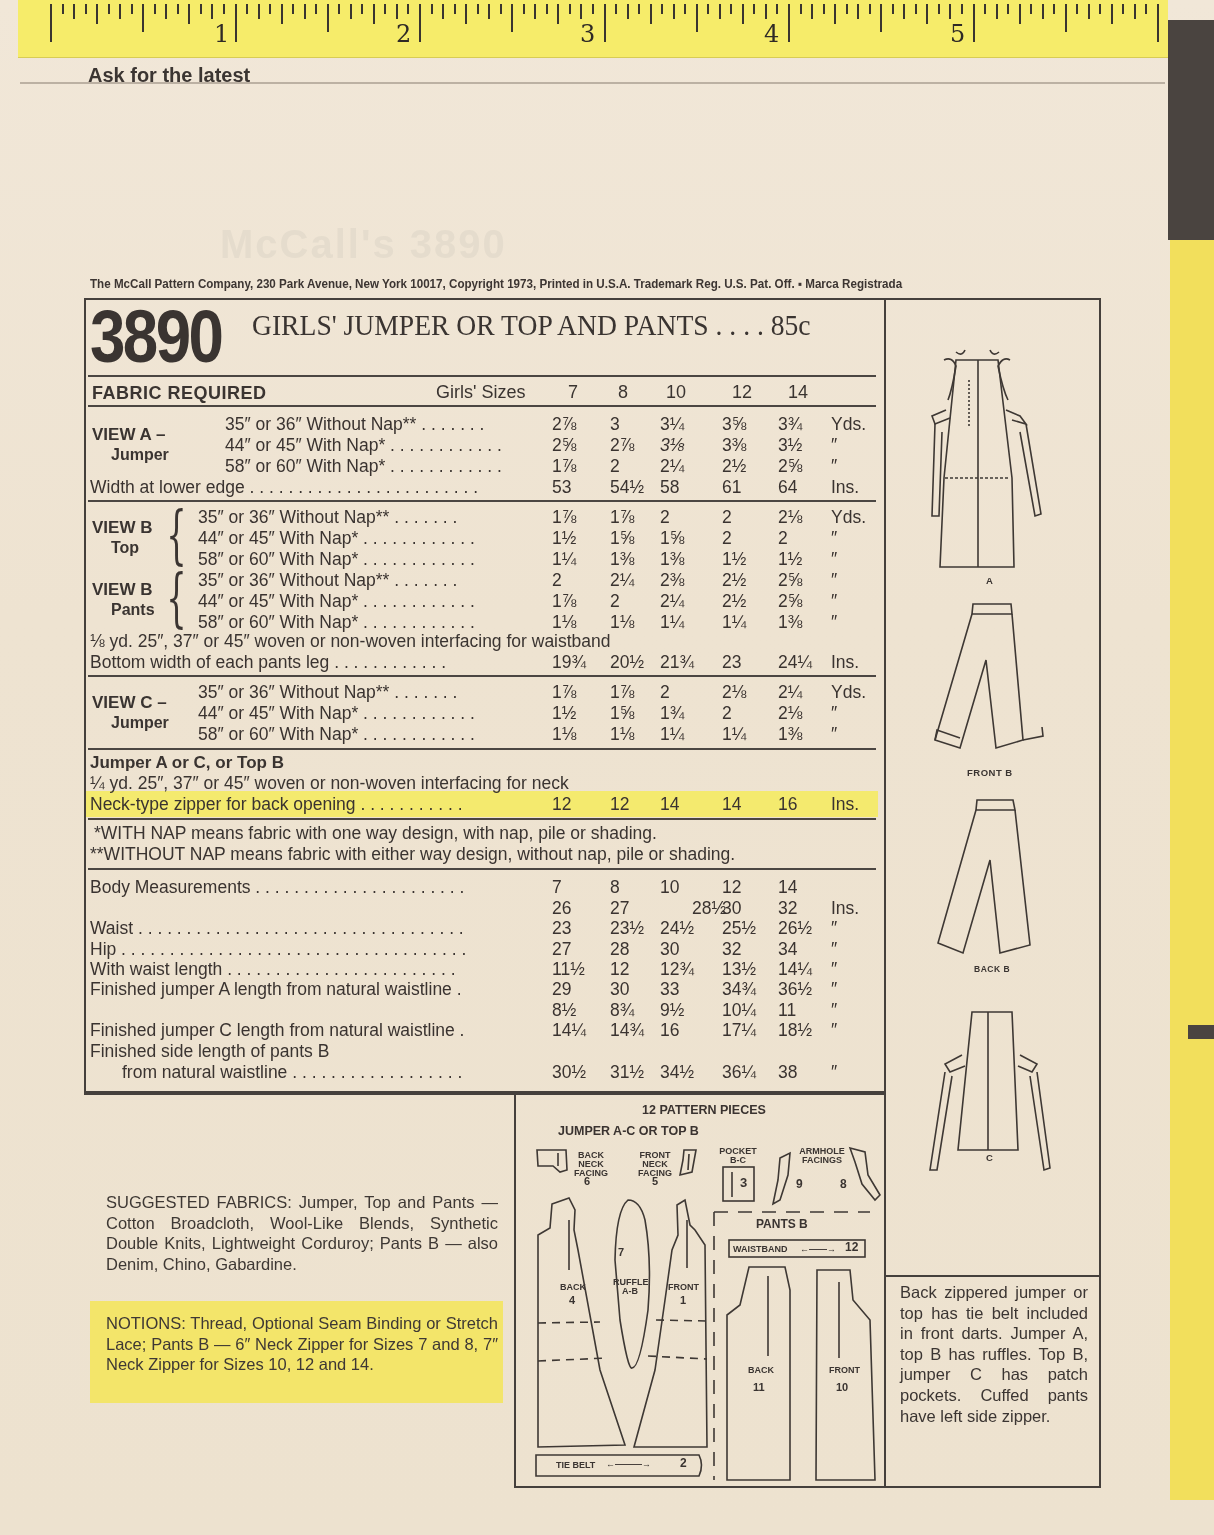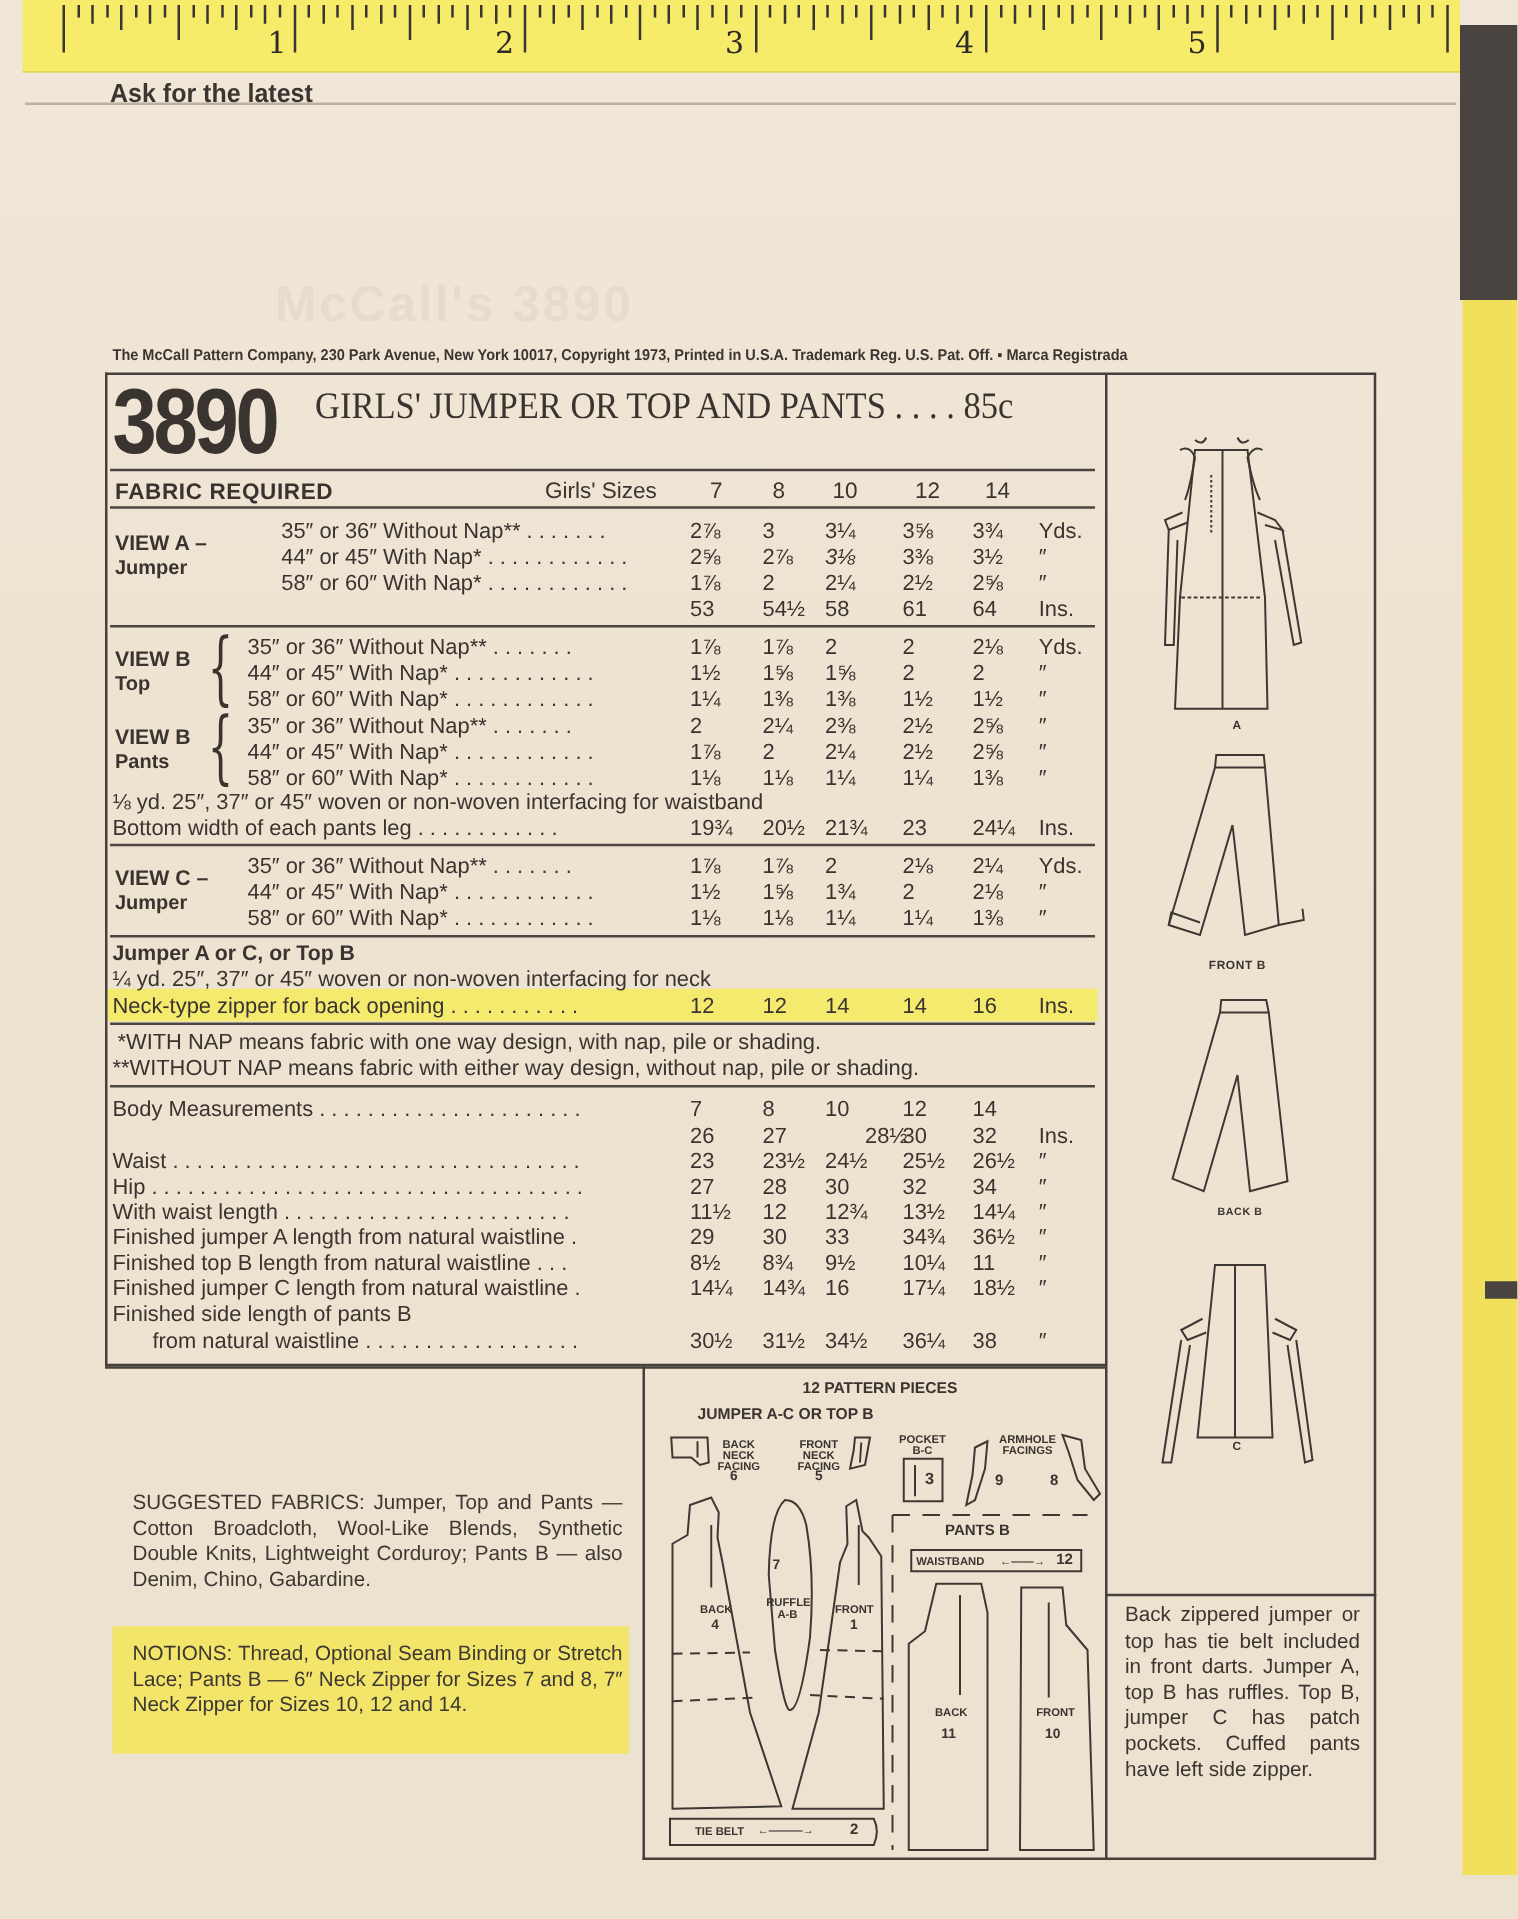--- a/index.html
+++ b/index.html
@@ -52,21 +52,21 @@
   .pattern-num { font-family: "Liberation Sans", sans-serif; font-weight: bold; font-size: 74px; line-height: 70px; color: #3a3431; letter-spacing: -3px; transform: scaleX(0.86); transform-origin: left; width: 172px; }
   .pattern-title { font-family: "Liberation Serif", serif; font-size: 30px; color: #3a3431; margin-left: -10px; margin-bottom: 30px; white-space: nowrap; transform: scaleX(0.92); transform-origin: left; }
 
   .hr { position: absolute; height: 2px; background: #4b4642; }
 
   .txt { position: absolute; white-space: nowrap; font-size: 18px; color: #3a3431; }
   .fabric-req { left: 92px; top: 383px; font-size: 18px; font-weight: bold; letter-spacing: .5px; }
   .sizes-hdr { left: 436px; top: 382px; font-size: 18px; }
 
   .view-lbl { position: absolute; font-weight: bold; font-size: 17px; line-height: 20px; color: #3a3431; }
-  .view-lbl .sub { font-size: 16px; font-weight: bold; }
+  .view-lbl .sub { font-size: 16px; font-weight: bold; margin-left: 19px; }
   .brace { position: absolute; font-family: "DejaVu Serif", serif; font-size: 64px; line-height: 62px; color: #3a3431; transform: scaleX(0.5); }
 
   .row { position: absolute; left: 0; width: 880px; height: 21px; font-size: 17.5px; line-height: 21px; }
   .row .desc { position: absolute; white-space: nowrap; }
   .row .v { position: absolute; white-space: nowrap; }
   .row .unit { position: absolute; left: 831px; white-space: nowrap; }
 
   .highlight { position: absolute; left: 86px; top: 791px; width: 792px; height: 26px; background: #f4ea6e; }
   .notions-bg { position: absolute; left: 90px; top: 1301px; width: 413px; height: 102px; background: #f3e56a; }
 
@@ -284,20 +284,21 @@
       <div class="row" style="top: 456px;">
         <span class="desc" style="left: 225px;">58″ or 60″ With Nap* . . . . . . . . . . . .</span>
         <span class="v" style="left: 552px;">1⅞</span>
         <span class="v" style="left: 610px;">2</span>
         <span class="v" style="left: 660px;">2¼</span>
         <span class="v" style="left: 722px;">2½</span>
         <span class="v" style="left: 778px;">2⅝</span>
         <span class="unit">″</span>
       </div>
       <div class="row" style="top: 477px;">
+        <span class="desc" style="left: 90px;">Width at lower edge . . . . . . . . . . . . . . . . . . . . . . . .</span>
         <span class="v" style="left: 552px;">53</span>
         <span class="v" style="left: 610px;">54½</span>
         <span class="v" style="left: 660px;">58</span>
         <span class="v" style="left: 722px;">61</span>
         <span class="v" style="left: 778px;">64</span>
         <span class="unit">Ins.</span>
       </div>
       <div class="row" style="top: 507px;">
         <span class="desc" style="left: 198px;">35″ or 36″ Without Nap** . . . . . . .</span>
         <span class="v" style="left: 552px;">1⅞</span>
@@ -444,21 +445,20 @@
       <div class="row" style="top: 979px;">
         <span class="desc" style="left: 90px;">Finished jumper A length from natural waistline .</span>
         <span class="v" style="left: 552px;">29</span>
         <span class="v" style="left: 610px;">30</span>
         <span class="v" style="left: 660px;">33</span>
         <span class="v" style="left: 722px;">34¾</span>
         <span class="v" style="left: 778px;">36½</span>
         <span class="unit">″</span>
       </div>
       <div class="row" style="top: 1000px;">
-        <span class="desc" style="left: 90px;">Finished top B length from natural waistline . . .</span>
         <span class="v" style="left: 552px;">8½</span>
         <span class="v" style="left: 610px;">8¾</span>
         <span class="v" style="left: 660px;">9½</span>
         <span class="v" style="left: 722px;">10¼</span>
         <span class="v" style="left: 778px;">11</span>
         <span class="unit">″</span>
       </div>
       <div class="row" style="top: 1020px;">
         <span class="desc" style="left: 90px;">Finished jumper C length from natural waistline .</span>
         <span class="v" style="left: 552px;">14¼</span>

